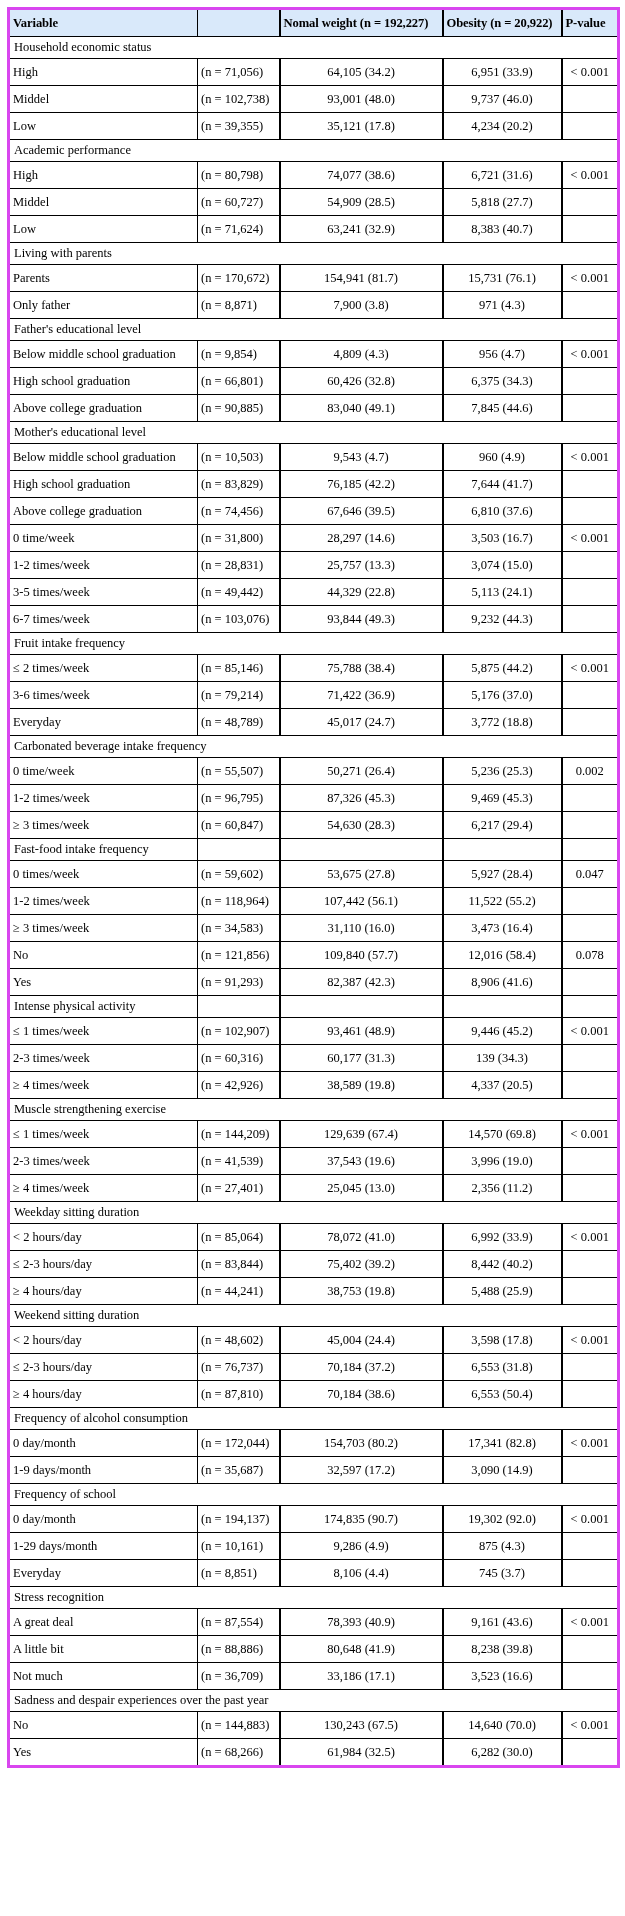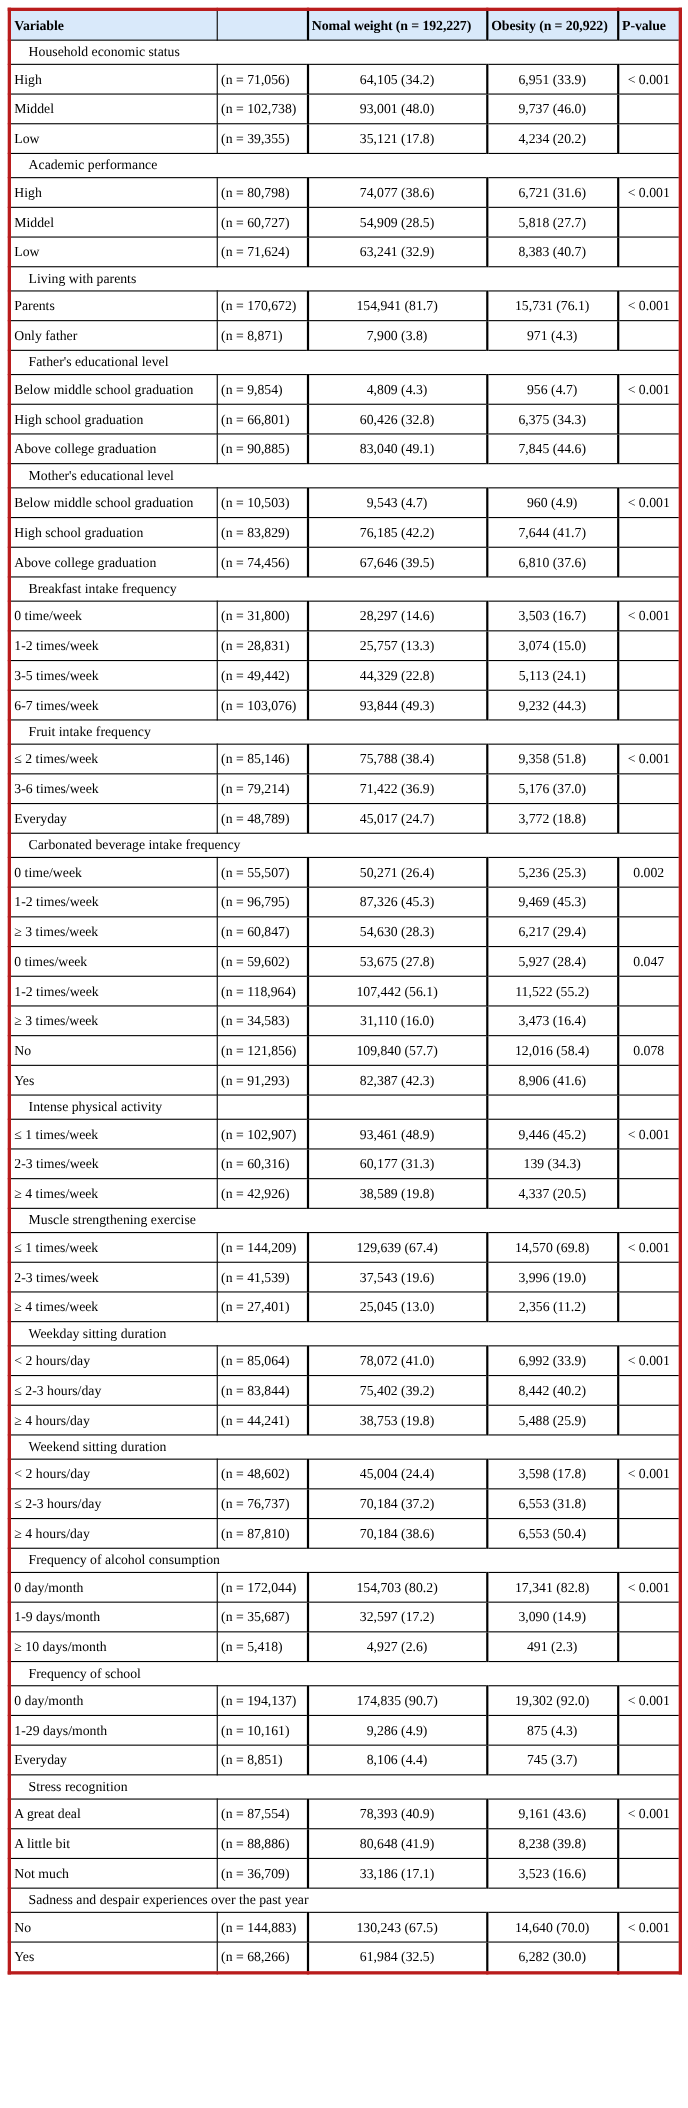--- a/index.html
+++ b/index.html
@@ -14,21 +14,21 @@
     background: #ffffff;
     position: relative;
   }
   table.stat-table {
     position: absolute;
     left: 7px;
     top: 7px;
     width: 610px;
     border-collapse: collapse;
     table-layout: fixed;
-    border: 3px solid #b91c1c;
+    border: 3px solid #d946ef;
     font-size: 12.5px;
     color: #000000;
   }
   col.w0 { width: 189px; }
   col.w1 { width: 82px; }
   col.w2 { width: 163px; }
   col.w3 { width: 119px; }
   col.w4 { width: 57px; }
 
   .stat-table th, .stat-table td {
@@ -46,21 +46,21 @@
     background: #d9e9fa;
     font-weight: bold;
     text-align: left;
     height: 24px;
     font-size: 12.6px;
     letter-spacing: -0.1px;
   }
   .stat-table td.section {
     text-align: left;
     height: 19px;
-    padding-left: 16px;
+    padding-left: 4px;
   }
   .stat-table td.data {
     height: 24px;
   }
   .stat-table td.c0, .stat-table td.c1 { text-align: left; }
   .stat-table td.c2, .stat-table td.c3, .stat-table td.c4 { text-align: center; }
 </style>
 </head>
 <body>
 
@@ -190,23 +190,20 @@
           <td class="data c4"></td>
         </tr>
         <tr>
           <td class="data c0">Above college graduation</td>
           <td class="data c1">(n = 74,456)</td>
           <td class="data c2">67,646 (39.5)</td>
           <td class="data c3">6,810 (37.6)</td>
           <td class="data c4"></td>
         </tr>
         <tr>
-          <td class="section" colspan="5">Breakfast intake frequency</td>
-        </tr>
-        <tr>
           <td class="data c0">0 time/week</td>
           <td class="data c1">(n = 31,800)</td>
           <td class="data c2">28,297 (14.6)</td>
           <td class="data c3">3,503 (16.7)</td>
           <td class="data c4">&lt; 0.001</td>
         </tr>
         <tr>
           <td class="data c0">1-2 times/week</td>
           <td class="data c1">(n = 28,831)</td>
           <td class="data c2">25,757 (13.3)</td>
@@ -227,21 +224,21 @@
           <td class="data c3">9,232 (44.3)</td>
           <td class="data c4"></td>
         </tr>
         <tr>
           <td class="section" colspan="5">Fruit intake frequency</td>
         </tr>
         <tr>
           <td class="data c0">≤  2 times/week</td>
           <td class="data c1">(n = 85,146)</td>
           <td class="data c2">75,788 (38.4)</td>
-          <td class="data c3">9,358 (51.8)</td>
+          <td class="data c3">5,875 (44.2)</td>
           <td class="data c4">&lt; 0.001</td>
         </tr>
         <tr>
           <td class="data c0">3-6 times/week</td>
           <td class="data c1">(n = 79,214)</td>
           <td class="data c2">71,422 (36.9)</td>
           <td class="data c3">5,176 (37.0)</td>
           <td class="data c4"></td>
         </tr>
         <tr>
@@ -269,20 +266,27 @@
           <td class="data c4"></td>
         </tr>
         <tr>
           <td class="data c0">≥  3 times/week</td>
           <td class="data c1">(n = 60,847)</td>
           <td class="data c2">54,630 (28.3)</td>
           <td class="data c3">6,217 (29.4)</td>
           <td class="data c4"></td>
         </tr>
         <tr>
+          <td class="section c0">Fast-food intake frequency</td>
+          <td class="section c1"></td>
+          <td class="section c2"></td>
+          <td class="section c3"></td>
+          <td class="section c4"></td>
+        </tr>
+        <tr>
           <td class="data c0">0 times/week</td>
           <td class="data c1">(n = 59,602)</td>
           <td class="data c2">53,675 (27.8)</td>
           <td class="data c3">5,927 (28.4)</td>
           <td class="data c4">0.047</td>
         </tr>
         <tr>
           <td class="data c0">1-2 times/week</td>
           <td class="data c1">(n = 118,964)</td>
           <td class="data c2">107,442 (56.1)</td>
@@ -421,27 +425,20 @@
           <td class="data c4">&lt; 0.001</td>
         </tr>
         <tr>
           <td class="data c0">1-9 days/month</td>
           <td class="data c1">(n = 35,687)</td>
           <td class="data c2">32,597 (17.2)</td>
           <td class="data c3">3,090 (14.9)</td>
           <td class="data c4"></td>
         </tr>
         <tr>
-          <td class="data c0">≥  10 days/month</td>
-          <td class="data c1">(n = 5,418)</td>
-          <td class="data c2">4,927 (2.6)</td>
-          <td class="data c3">491 (2.3)</td>
-          <td class="data c4"></td>
-        </tr>
-        <tr>
           <td class="section" colspan="5">Frequency of school</td>
         </tr>
         <tr>
           <td class="data c0">0 day/month</td>
           <td class="data c1">(n = 194,137)</td>
           <td class="data c2">174,835 (90.7)</td>
           <td class="data c3">19,302 (92.0)</td>
           <td class="data c4">&lt; 0.001</td>
         </tr>
         <tr>

